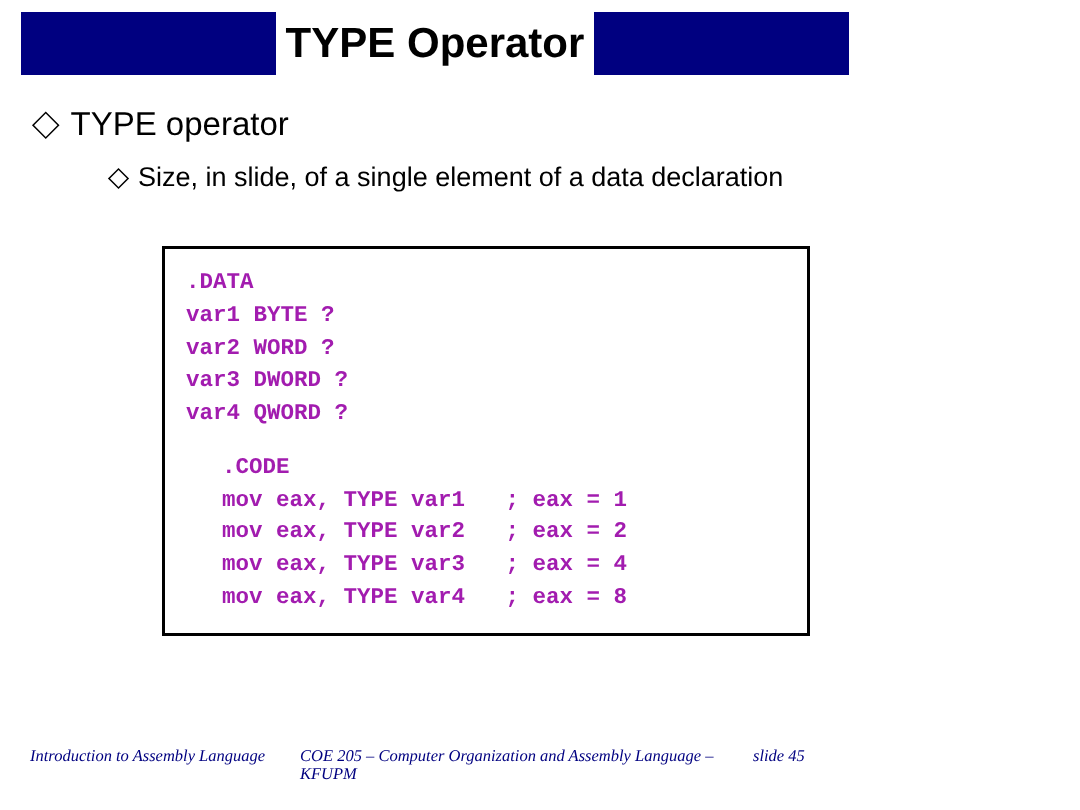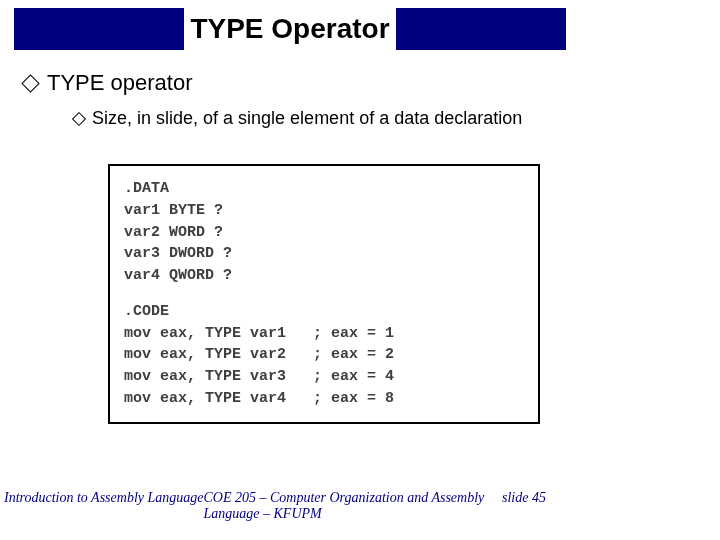--- a/index.html
+++ b/index.html
@@ -59,29 +59,29 @@
     border: 2px solid #000;
     padding: 12px 14px;
     background: #fff;
   }
   .code-box pre {
     font-family: "Courier New", Courier, monospace;
     font-size: 15px;
     font-weight: bold;
     line-height: 1.45;
     white-space: pre;
-    color: #404040;
+    color: #a21caf;
   }
   .footer {
     position: absolute;
-    bottom: 18px; left: 4px; right: 18px;
+    bottom: 18px; left: 20px; right: 18px;
     display: flex; justify-content: space-between; align-items: baseline;
     font-family: Georgia, "Times New Roman", serif;
     font-style: italic;
-    font-size: 14px;
+    font-size: 11px;
     color: #000080;
   }
   .footer .mid { flex: 1; text-align: left; }
   .footer .right { text-align: left; min-width: 60px; }
   .footer .left { min-width: 180px; }
 </style>
 </head>
 <body>
 
 <div class="slide">
@@ -98,21 +98,21 @@
     <div class="sub-diamond"></div>
     <div class="sub-text">Size, in slide, of a single element of a data declaration</div>
   </div>
 
   <div class="code-box">
     <pre>.DATA
 var1 BYTE ?
 var2 WORD ?
 var3 DWORD ?
 var4 QWORD ?</pre>
-    <pre style="margin-top:14px;">.CODE
+    <pre style="margin-top:14px;margin-left:24px;">.CODE
 mov eax, TYPE var1   ; eax = 1
 mov eax, TYPE var2   ; eax = 2
 mov eax, TYPE var3   ; eax = 4
 mov eax, TYPE var4   ; eax = 8</pre>
   </div>
 
   <div class="footer">
     <div class="left">Introduction to Assembly Language</div>
     <div class="mid">COE 205 – Computer Organization and Assembly Language – KFUPM</div>
     <div class="right">slide 45</div>

